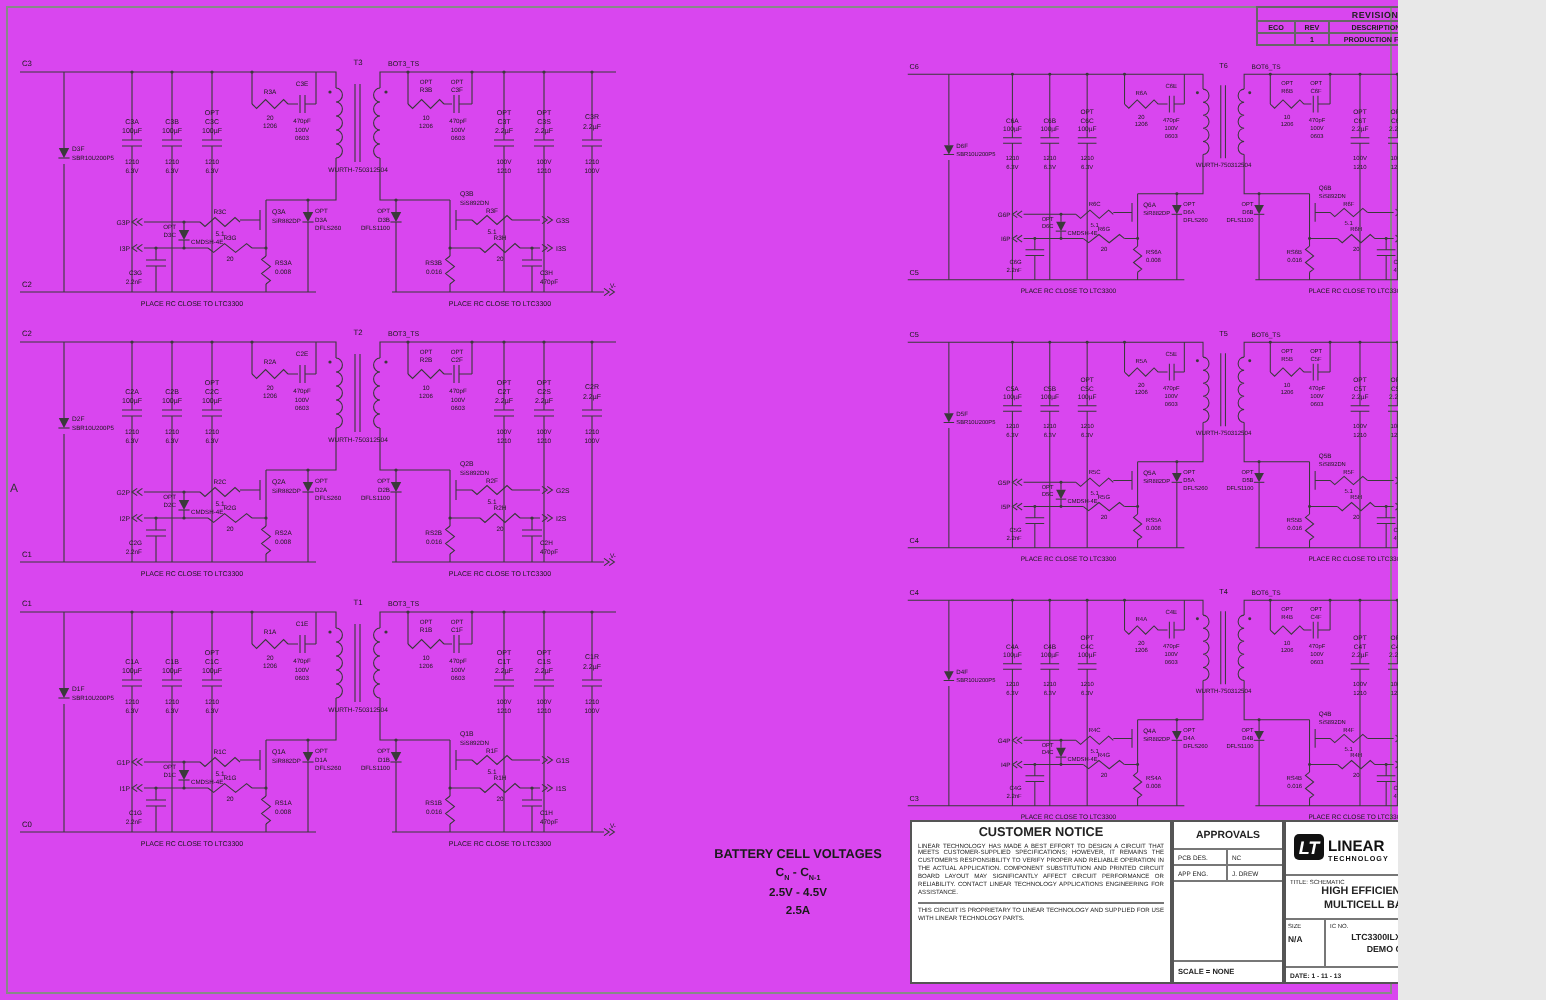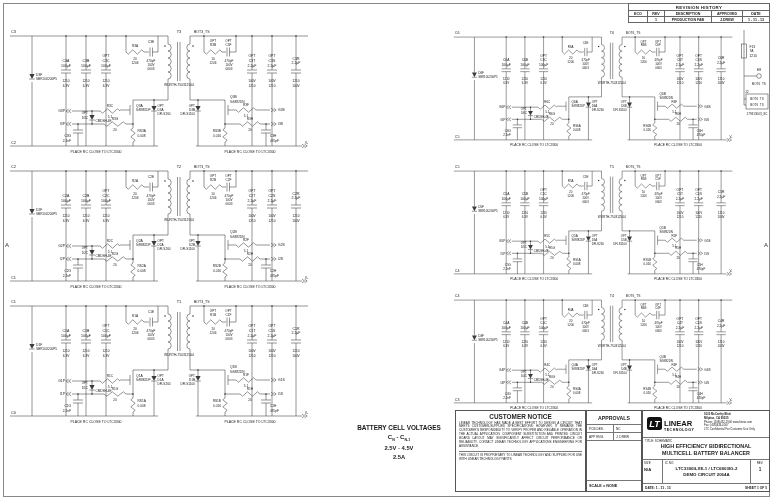--- a/index.html
+++ b/index.html
@@ -1,16 +1,16 @@
 <!DOCTYPE html>
 <html><head>
 <meta charset="utf-8">
 <style>
   html,body{margin:0;padding:0;background:#e8e8e8;}
-  .sheet{position:relative;width:773px;height:500px;background:#ffffff;overflow:hidden;
+  .sheet{position:relative;width:699px;height:500px;background:#d946ef;overflow:hidden;
          font-family:"Liberation Sans",sans-serif;color:#111;}
   .frame{position:absolute;left:3px;top:3px;right:3px;bottom:3px;border:0.8px solid #888;pointer-events:none;}
   .marker{position:absolute;font-size:6px;color:#333;}
   .blk{position:absolute;}
   svg{display:block;font-family:"Liberation Sans",sans-serif;}
   .w{stroke:#3a3a3a;stroke-width:0.55;fill:none;}
   .f{fill:#3a3a3a;stroke:none;}
   .t{fill:#1a1a1a;stroke:none;}
   
   .rev{position:absolute;left:628px;top:3px;width:142px;border-collapse:collapse;font-size:3.6px;}

